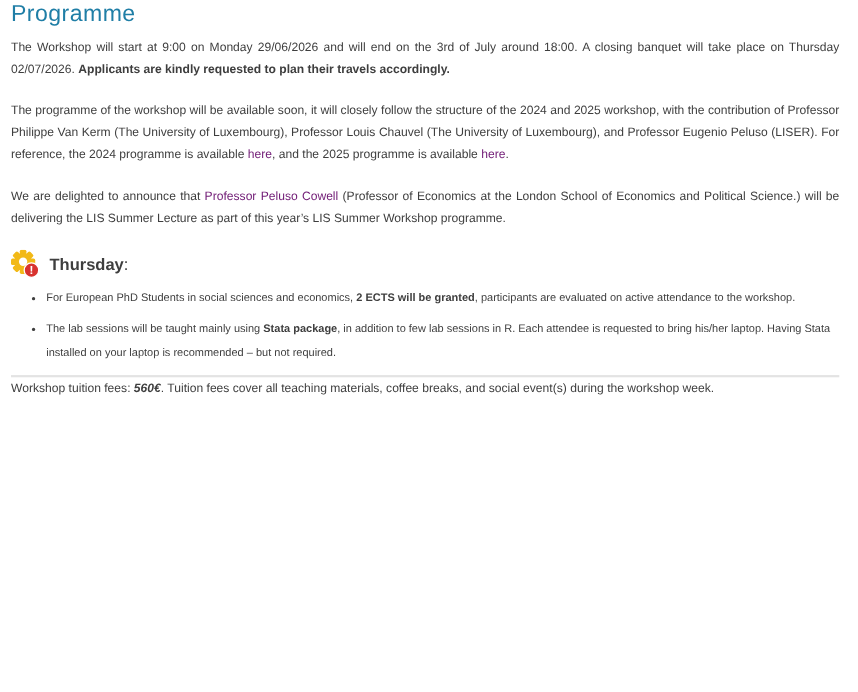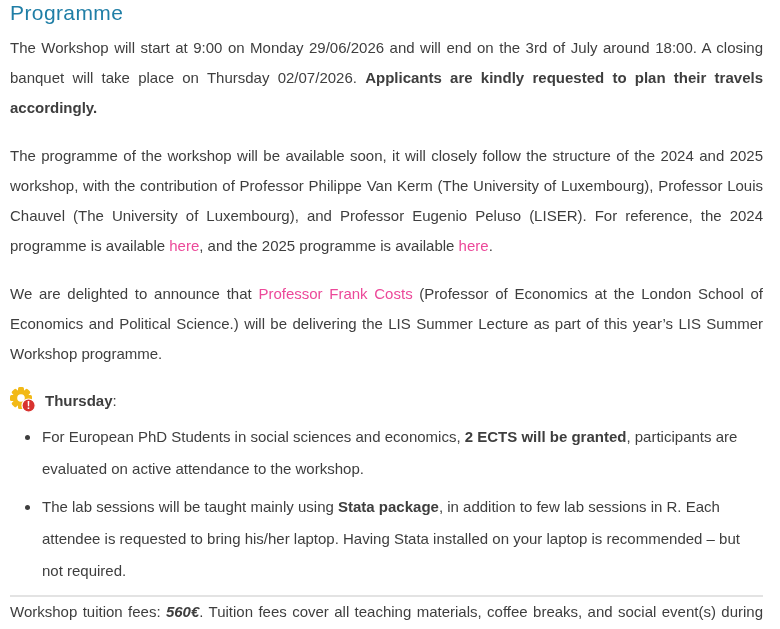--- a/index.html
+++ b/index.html
@@ -18,45 +18,45 @@
   h2.section-title {
     font-size: 21px;
     line-height: 25px;
     font-weight: 400;
     letter-spacing: 0.4px;
     color: #1f7ea6;
     margin: 0 0 8px 0;
   }
   h2.section-title.costs { margin-top: 24px; }
   p.body-par {
-    font-size: 15px;
-    line-height: 30px;
+    font-size: 11px;
+    line-height: 20px;
     margin: 0 0 18px 0;
     text-align: justify;
   }
   strong { font-weight: 700; }
   .link {
-    color: #ec4899;
+    color: #701a75;
     text-decoration: none;
     cursor: pointer;
   }
   .important-row {
     display: flex;
     align-items: center;
     gap: 9px;
     font-size: 15px;
     line-height: 25px;
     margin: 0;
   }
   .important-icon { width: 26px; height: 26px; display: inline-block; flex: 0 0 auto; }
   ul.note-list {
     margin: 8px 0 0 0;
     padding: 0 0 0 31px;
-    font-size: 15px;
-    line-height: 32px;
+    font-size: 10px;
+    line-height: 22px;
   }
   ul.note-list li {
     margin: 0 0 6px 0;
     padding-left: 1px;
     text-align: left;
   }
   hr.divider {
     border: none;
     border-top: 2px solid #e3e3e3;
     margin: 8px 0 0 0;
@@ -67,21 +67,21 @@
 <body>
 
 <div class="page">
 
   <h2 class="section-title">Programme</h2>
 
   <p class="body-par"><span>The Workshop will start at 9:00 on Monday 29/06/2026 and will end on the 3rd of July around 18:00. A closing banquet will take place on Thursday 02/07/2026. </span><strong>Applicants are kindly requested to plan their travels accordingly.</strong></p>
 
   <p class="body-par"><span>The programme of the workshop will be available soon, it will closely follow the structure of the 2024 and 2025 workshop, with the contribution of Professor Philippe Van Kerm (The University of Luxembourg), Professor Louis Chauvel (The University of Luxembourg), and Professor Eugenio Peluso (LISER). For reference, the 2024 programme is available </span><a class="link">here</a><span>, and the 2025 programme is available </span><a class="link">here</a><span>.</span></p>
 
-  <p class="body-par"><span>We are delighted to announce that </span><a class="link">Professor Frank Costs</a><span> (Professor of Economics at the London School of Economics and Political Science.) will be delivering the LIS Summer Lecture as part of this year’s LIS Summer Workshop programme.</span></p>
+  <p class="body-par"><span>We are delighted to announce that </span><a class="link">Professor Peluso Cowell</a><span> (Professor of Economics at the London School of Economics and Political Science.) will be delivering the LIS Summer Lecture as part of this year’s LIS Summer Workshop programme.</span></p>
 
   <div class="important-row">
     <span class="important-icon">
       <svg viewBox="0 0 26 26" width="26" height="26" aria-hidden="true">
         <g fill="#f2b917">
           <rect x="8" y="0" width="6" height="22" rx="1.5"></rect>
           <rect x="8" y="0" width="6" height="22" rx="1.5" transform="rotate(45 11 11)"></rect>
           <rect x="8" y="0" width="6" height="22" rx="1.5" transform="rotate(90 11 11)"></rect>
           <rect x="8" y="0" width="6" height="22" rx="1.5" transform="rotate(135 11 11)"></rect>
           <circle cx="11" cy="11" r="8"></circle>

